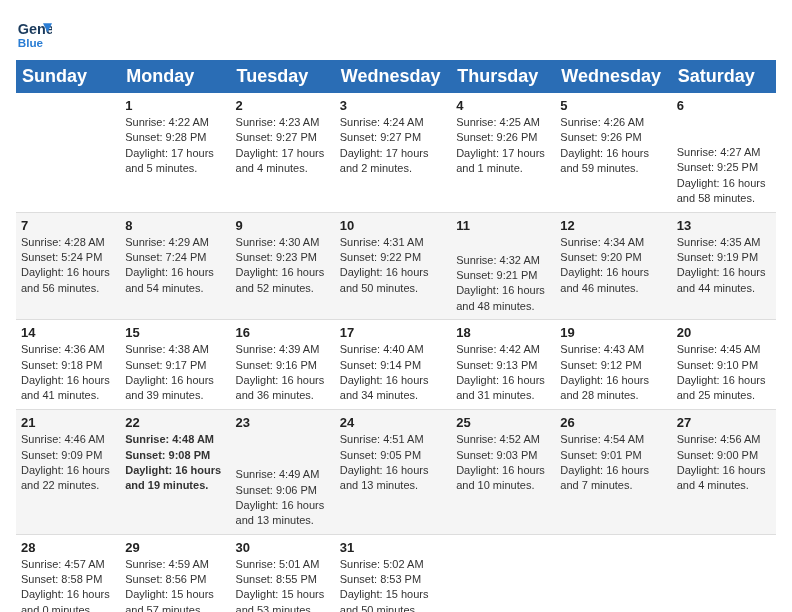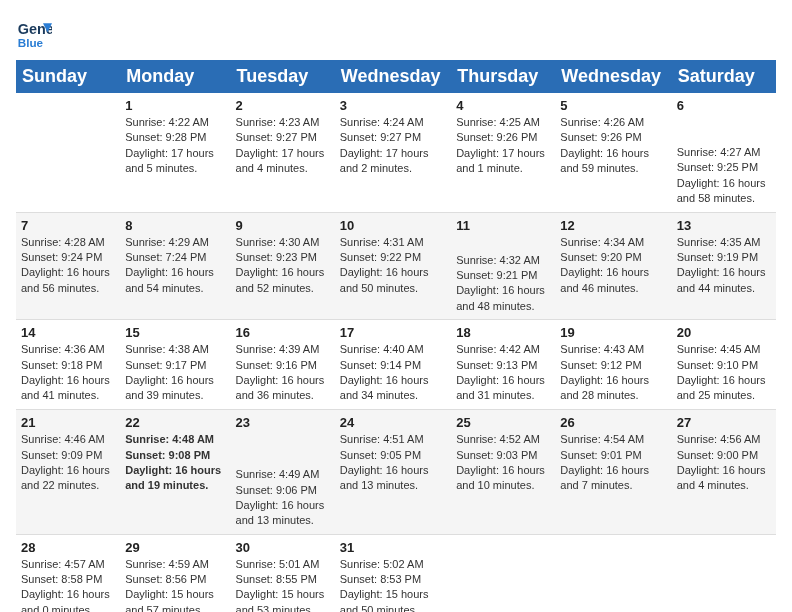--- a/index.html
+++ b/index.html
@@ -157,21 +157,21 @@
           <div class="day-info" style="white-space: pre-line; margin-top: 32px;">Sunrise: 4:27 AM
 Sunset: 9:25 PM
 Daylight: 16 hours
 and 58 minutes.</div>
         </td>
       </tr>
       <tr class="week-row">
         <td>
           <span class="day-num">7</span>
           <div class="day-info" style="white-space: pre-line;">Sunrise: 4:28 AM
-Sunset: 9:24 PM
+Sunset: 5:24 PM
 Daylight: 16 hours
 and 56 minutes.</div>
         </td>
         <td>
           <span class="day-num">8</span>
           <div class="day-info" style="white-space: pre-line;">Sunrise: 4:29 AM
 Sunset: 7:24 PM
 Daylight: 16 hours
 and 54 minutes.</div>
         </td>

